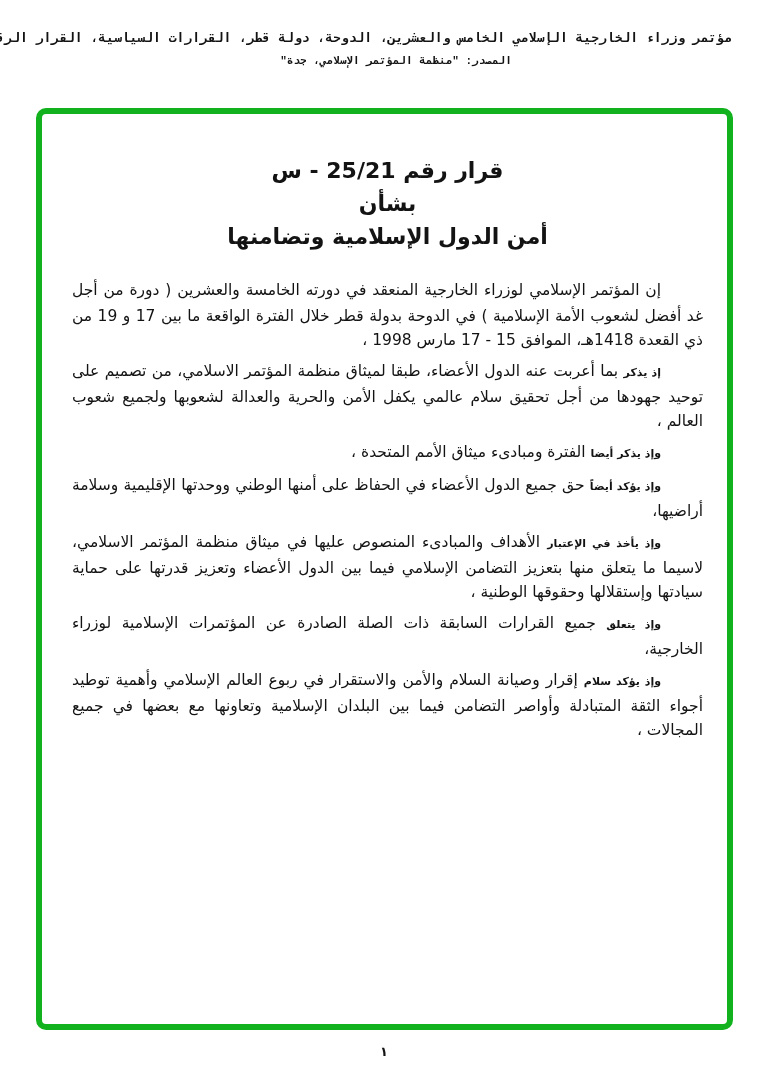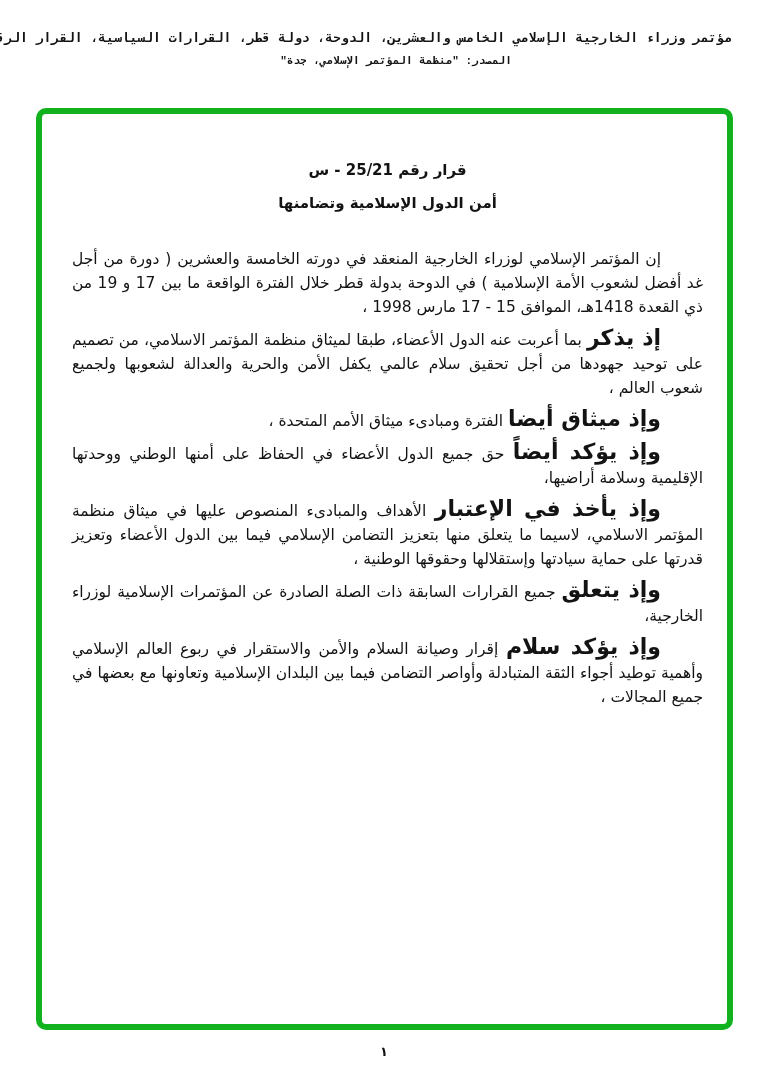--- a/index.html
+++ b/index.html
@@ -37,37 +37,37 @@
     border: 6px solid #12b21e;
     border-radius: 10px;
     padding: 0 24px 0 30px;
     background: #ffffff;
   }
   .doc-title {
     margin-top: 40px;
     direction: rtl;
     text-align: center;
     font-weight: bold;
-    font-size: 15px;
+    font-size: 22px;
     line-height: 33px;
   }
   .doc-body {
     margin-top: 25px;
     direction: rtl;
     text-align: justify;
     font-size: 15.5px;
     line-height: 24px;
   }
   .para {
     margin: 0 0 7px 0;
     text-indent: 42px; 
   }
   .para .lead {
     font-weight: bold;
-    font-size: 22px;
+    font-size: 11px;
   }
   .page-number {
     position: absolute;
     top: 1044px; left: 0;
     width: 768px;
     text-align: center;
     font-size: 13px;
     font-weight: bold;
   }
 </style>
@@ -75,27 +75,28 @@
 <body>
 
 <div class="page-header">
   <div class="header-line1">مؤتمر وزراء الخارجية الإسلامي الخامس والعشرين، الدوحة، دولة قطر، القرارات السياسية، القرار الرقم ٢٥/٢١-س</div>
   <div class="header-line2">المصدر:  "منظمة المؤتمر الإسلامي، جدة"</div>
 </div>
 
 <div class="green-box" style="border-color: rgb(18, 178, 30);">
   <div class="doc-title">
     <div>قرار رقم 25/21 - س</div>
+    <div>بشأن</div>
     <div>أمن الدول الإسلامية وتضامنها</div>
   </div>
 
   <div class="doc-body">
     <p class="para"><b class="lead"></b><span>إن المؤتمر الإسلامي لوزراء الخارجية المنعقد في دورته الخامسة والعشرين ( دورة من أجل غد أفضل لشعوب الأمة الإسلامية ) في الدوحة بدولة قطر خلال الفترة الواقعة ما بين 17 و 19 من ذي القعدة 1418هـ، الموافق 15 - 17 مارس 1998 ،</span></p>
     <p class="para"><b class="lead">إذ يذكر</b><span> بما أعربت عنه الدول الأعضاء، طبقا لميثاق منظمة المؤتمر الاسلامي، من تصميم على توحيد جهودها من أجل تحقيق سلام عالمي يكفل الأمن والحرية والعدالة لشعوبها ولجميع شعوب العالم ،</span></p>
-    <p class="para"><b class="lead">وإذ ميثاق أيضا</b><span> الفترة ومبادىء ميثاق الأمم المتحدة ،</span></p>
+    <p class="para"><b class="lead">وإذ يذكر أيضا</b><span> الفترة ومبادىء ميثاق الأمم المتحدة ،</span></p>
     <p class="para"><b class="lead">وإذ يؤكد أيضاً</b><span> حق جميع الدول الأعضاء في الحفاظ على أمنها الوطني ووحدتها الإقليمية وسلامة أراضيها،</span></p>
     <p class="para"><b class="lead">وإذ يأخذ في الإعتبار</b><span> الأهداف والمبادىء المنصوص عليها في ميثاق منظمة المؤتمر الاسلامي، لاسيما ما يتعلق منها بتعزيز التضامن الإسلامي فيما بين الدول الأعضاء وتعزيز قدرتها على حماية سيادتها وإستقلالها وحقوقها الوطنية ،</span></p>
     <p class="para"><b class="lead">وإذ يتعلق</b><span> جميع القرارات السابقة ذات الصلة الصادرة عن المؤتمرات الإسلامية لوزراء الخارجية،</span></p>
     <p class="para"><b class="lead">وإذ يؤكد سلام</b><span> إقرار وصيانة السلام والأمن والاستقرار في ربوع العالم الإسلامي وأهمية توطيد أجواء الثقة المتبادلة وأواصر التضامن فيما بين البلدان الإسلامية وتعاونها مع بعضها في جميع المجالات ،</span></p>
   </div>
 </div>
 
 <div class="page-number">١</div>
 
 </body></html>

